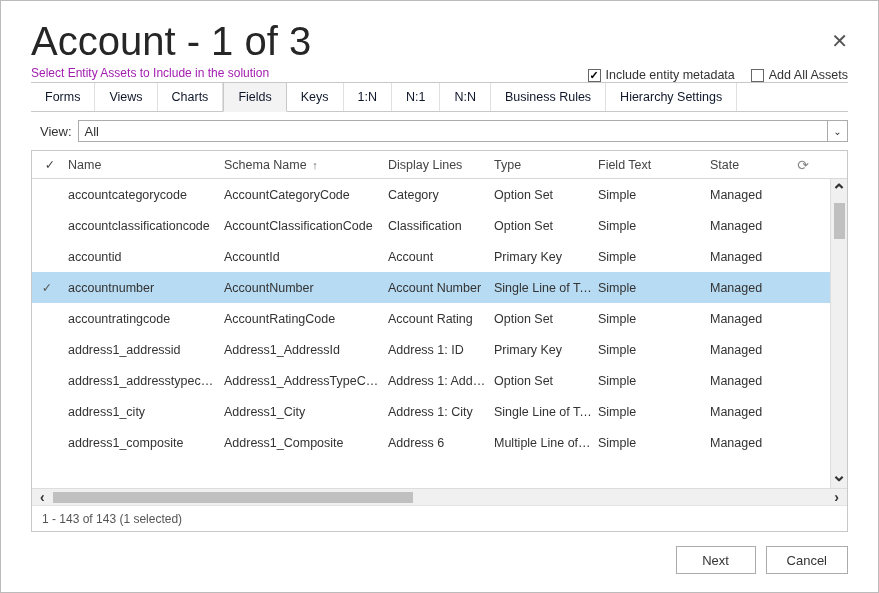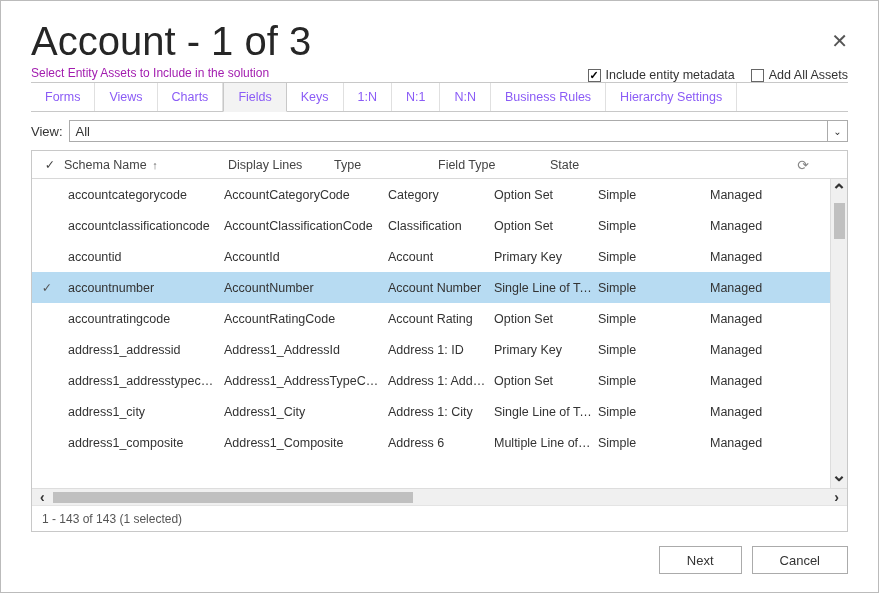--- a/index.html
+++ b/index.html
@@ -75,37 +75,37 @@
     .tabs {
       display: flex;
       border-bottom: 1px solid #c8c8c8;
       border-top: 1px solid #c8c8c8;
       height: 30px;
     }
     .tab {
       padding: 0 14px;
       line-height: 28px;
       font-size: 12.5px;
-      color: #8b5cf6;
+      color: #0f172a;
       border-right: 1px solid #e0e0e0;
       cursor: pointer;
       background: #fff;
     }
     .tab.active {
       background: #f3f3f3;
       border-bottom: 1px solid #f3f3f3;
       margin-bottom: -1px;
       border-left: 1px solid #c8c8c8;
       border-right: 1px solid #c8c8c8;
     }
     .view-row {
       display: flex;
       align-items: center;
       gap: 6px;
-      margin: 8px 0 6px 0;
+      margin: 8px 0 6px 9px;
     }
     .view-label {
       font-size: 13px;
       color: #333;
     }
     .view-select {
       flex: 1;
       height: 22px;
       border: 1px solid #ababab;
       background: #fff;
@@ -252,21 +252,21 @@
       padding-top: 14px;
     }
     .btn {
       min-width: 80px;
       height: 28px;
       border: 1px solid #ababab;
       background: #fff;
       font-size: 13px;
       color: #333;
       cursor: pointer;
-      padding: 0 27px;
+      padding: 0 20px;
     }
   </style>
 </head>
 <body>
 
 <div class="dialog">
   <div class="close-x">✕</div>
 
   <div class="title">Account - 1 of 3</div>
   <div class="subtitle">Select Entity Assets to Include in the solution</div>
@@ -299,27 +299,28 @@
     <span class="view-label">View:</span>
     <div class="view-select">
       <span>All</span>
       <span class="caret">⌄</span>
     </div>
   </div>
 
   <div class="grid-area">
     <div class="grid-header" style="position:relative;">
       <div class="hcell col-check">✓</div>
+      <div class="hcell col-name">Name</div>
       <div class="hcell col-schema">
         <span>Schema Name</span>
         <span class="sort-arrow">↑</span>
       </div>
       <div class="hcell col-disp">Display Lines</div>
       <div class="hcell col-type">Type</div>
-      <div class="hcell col-ftype">Field Type</div>
+      <div class="hcell col-ftype">Field Text</div>
       <div class="hcell col-state">State</div>
       <span class="refresh-icon">⟳</span>
     </div>
 
     <div class="grid-body-wrap">
       <div class="grid-body" id="grid-body">
           <div class="row">
             <div class="cell col-check"><span class="check-mark">✓</span></div>
             <div class="cell col-name">accountcategorycode</div>
             <div class="cell col-schema">AccountCategoryCode</div>

